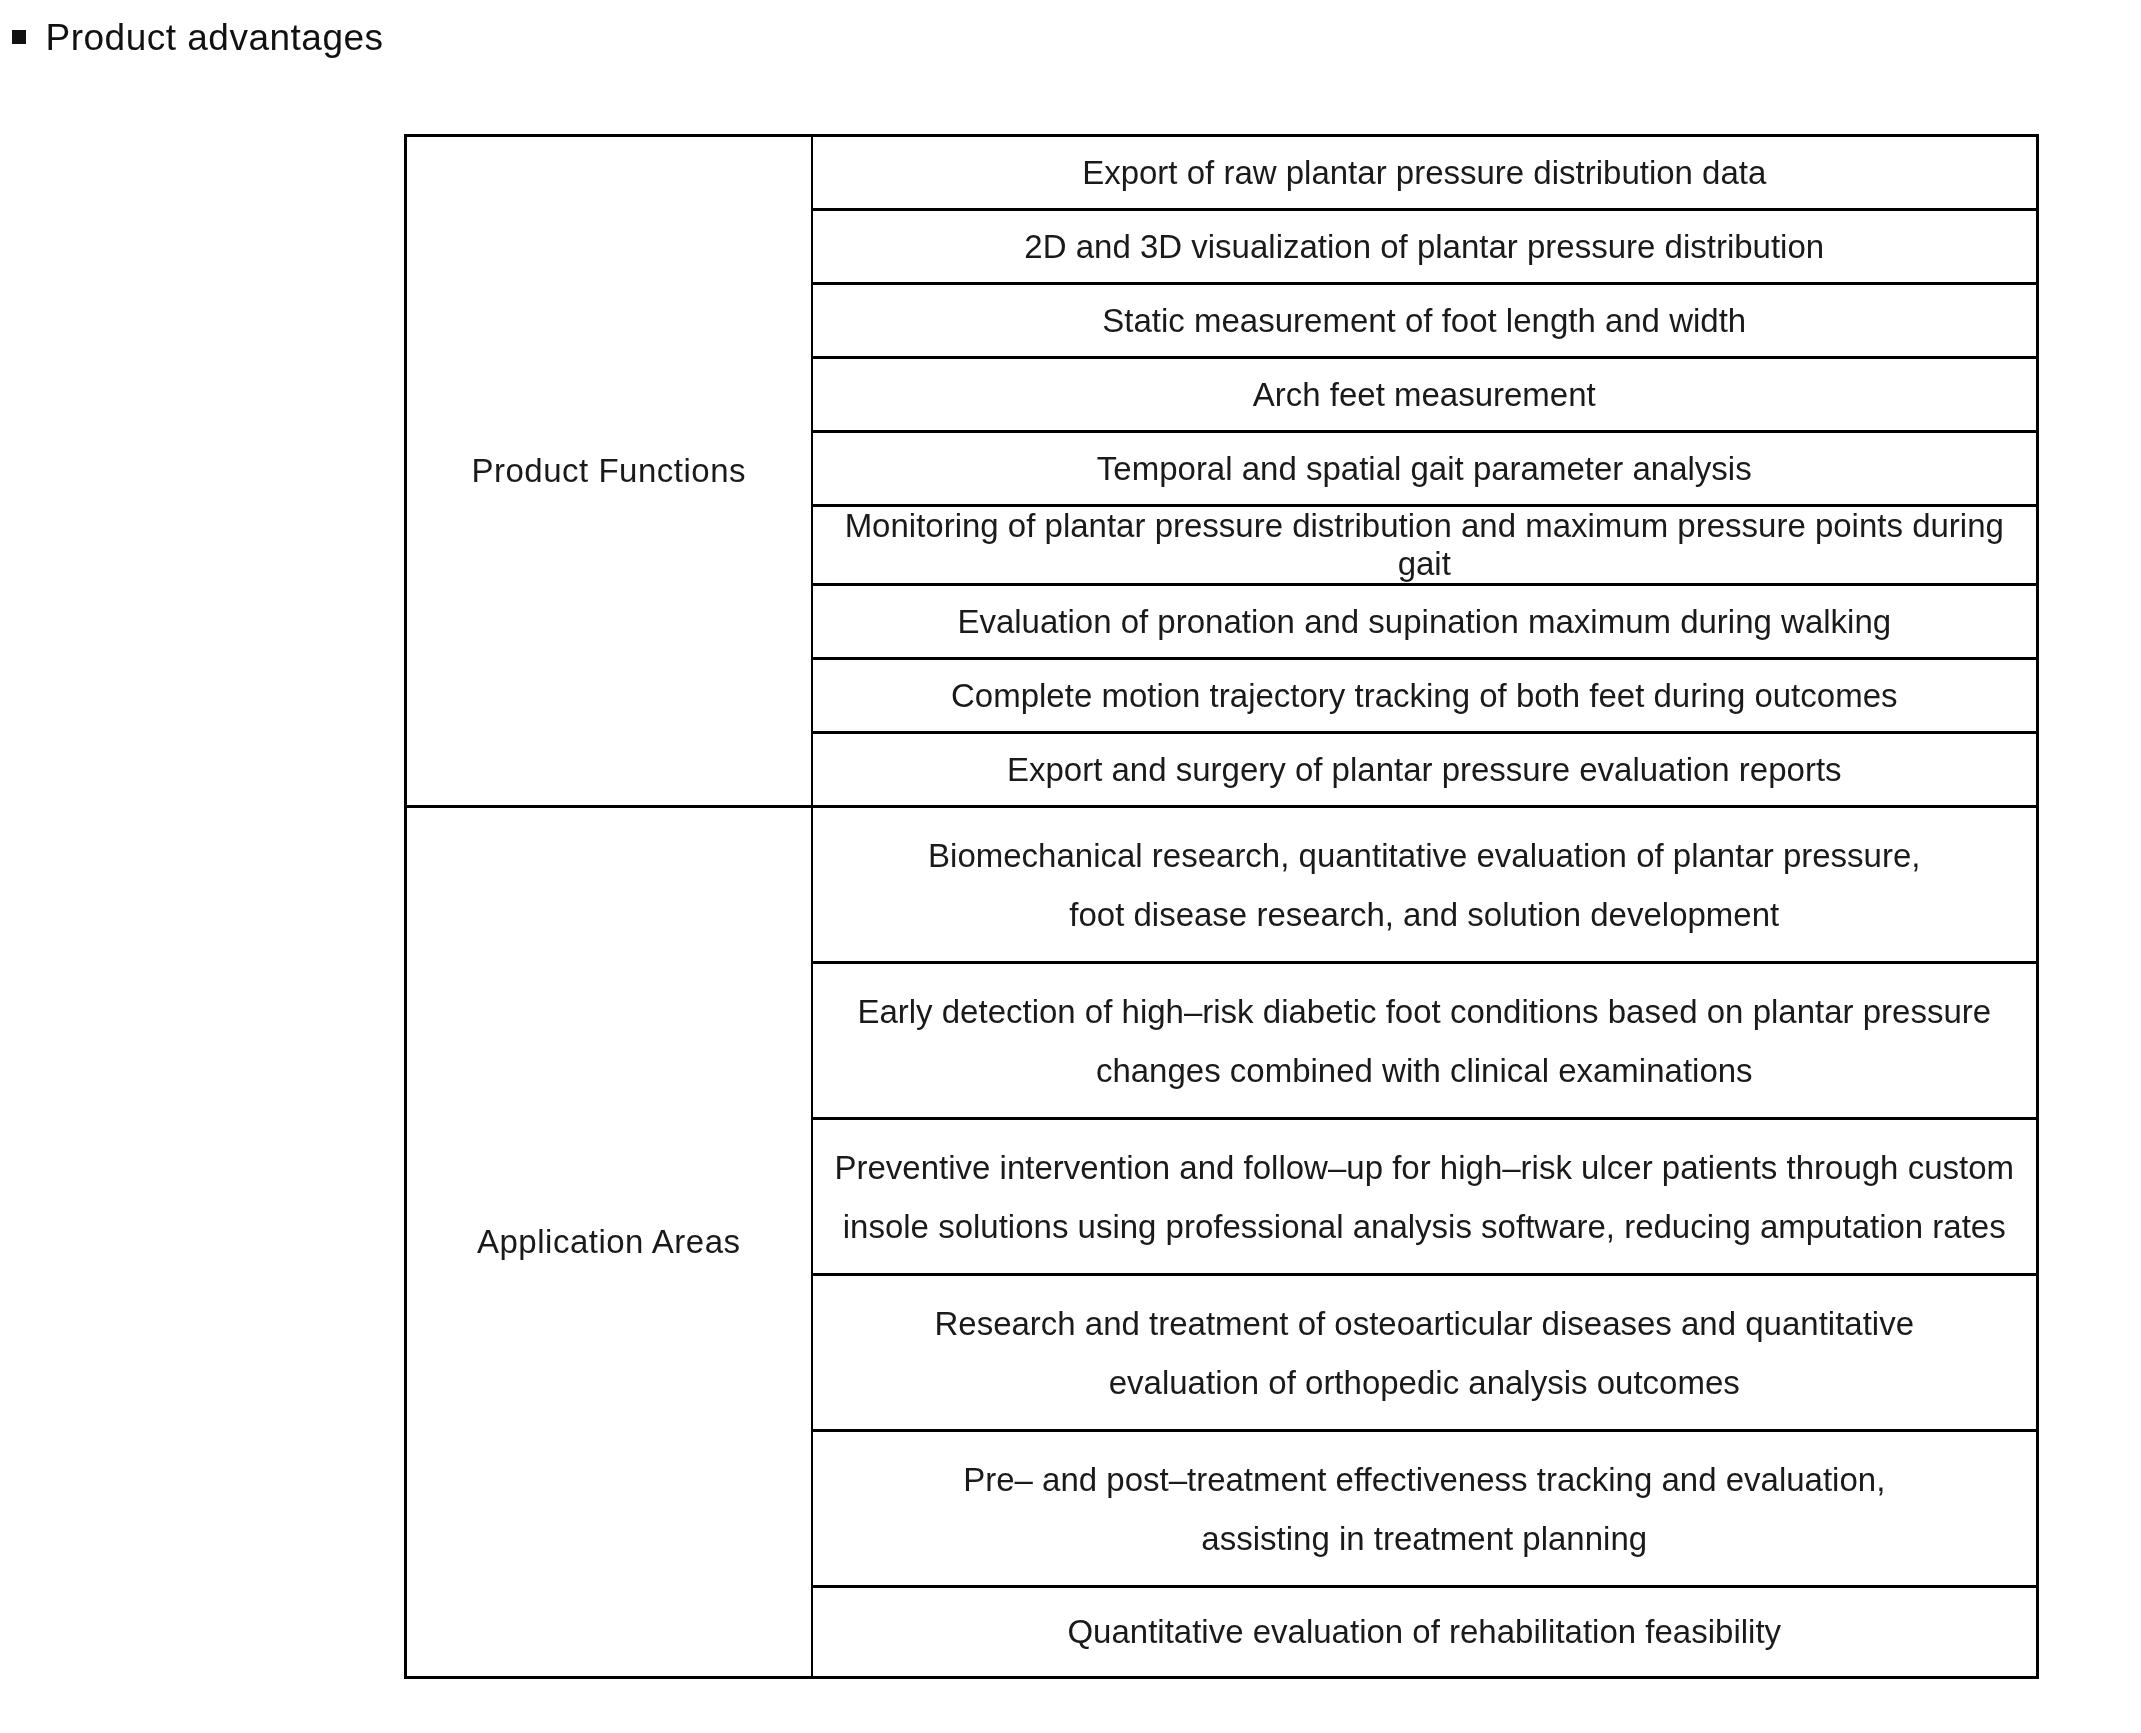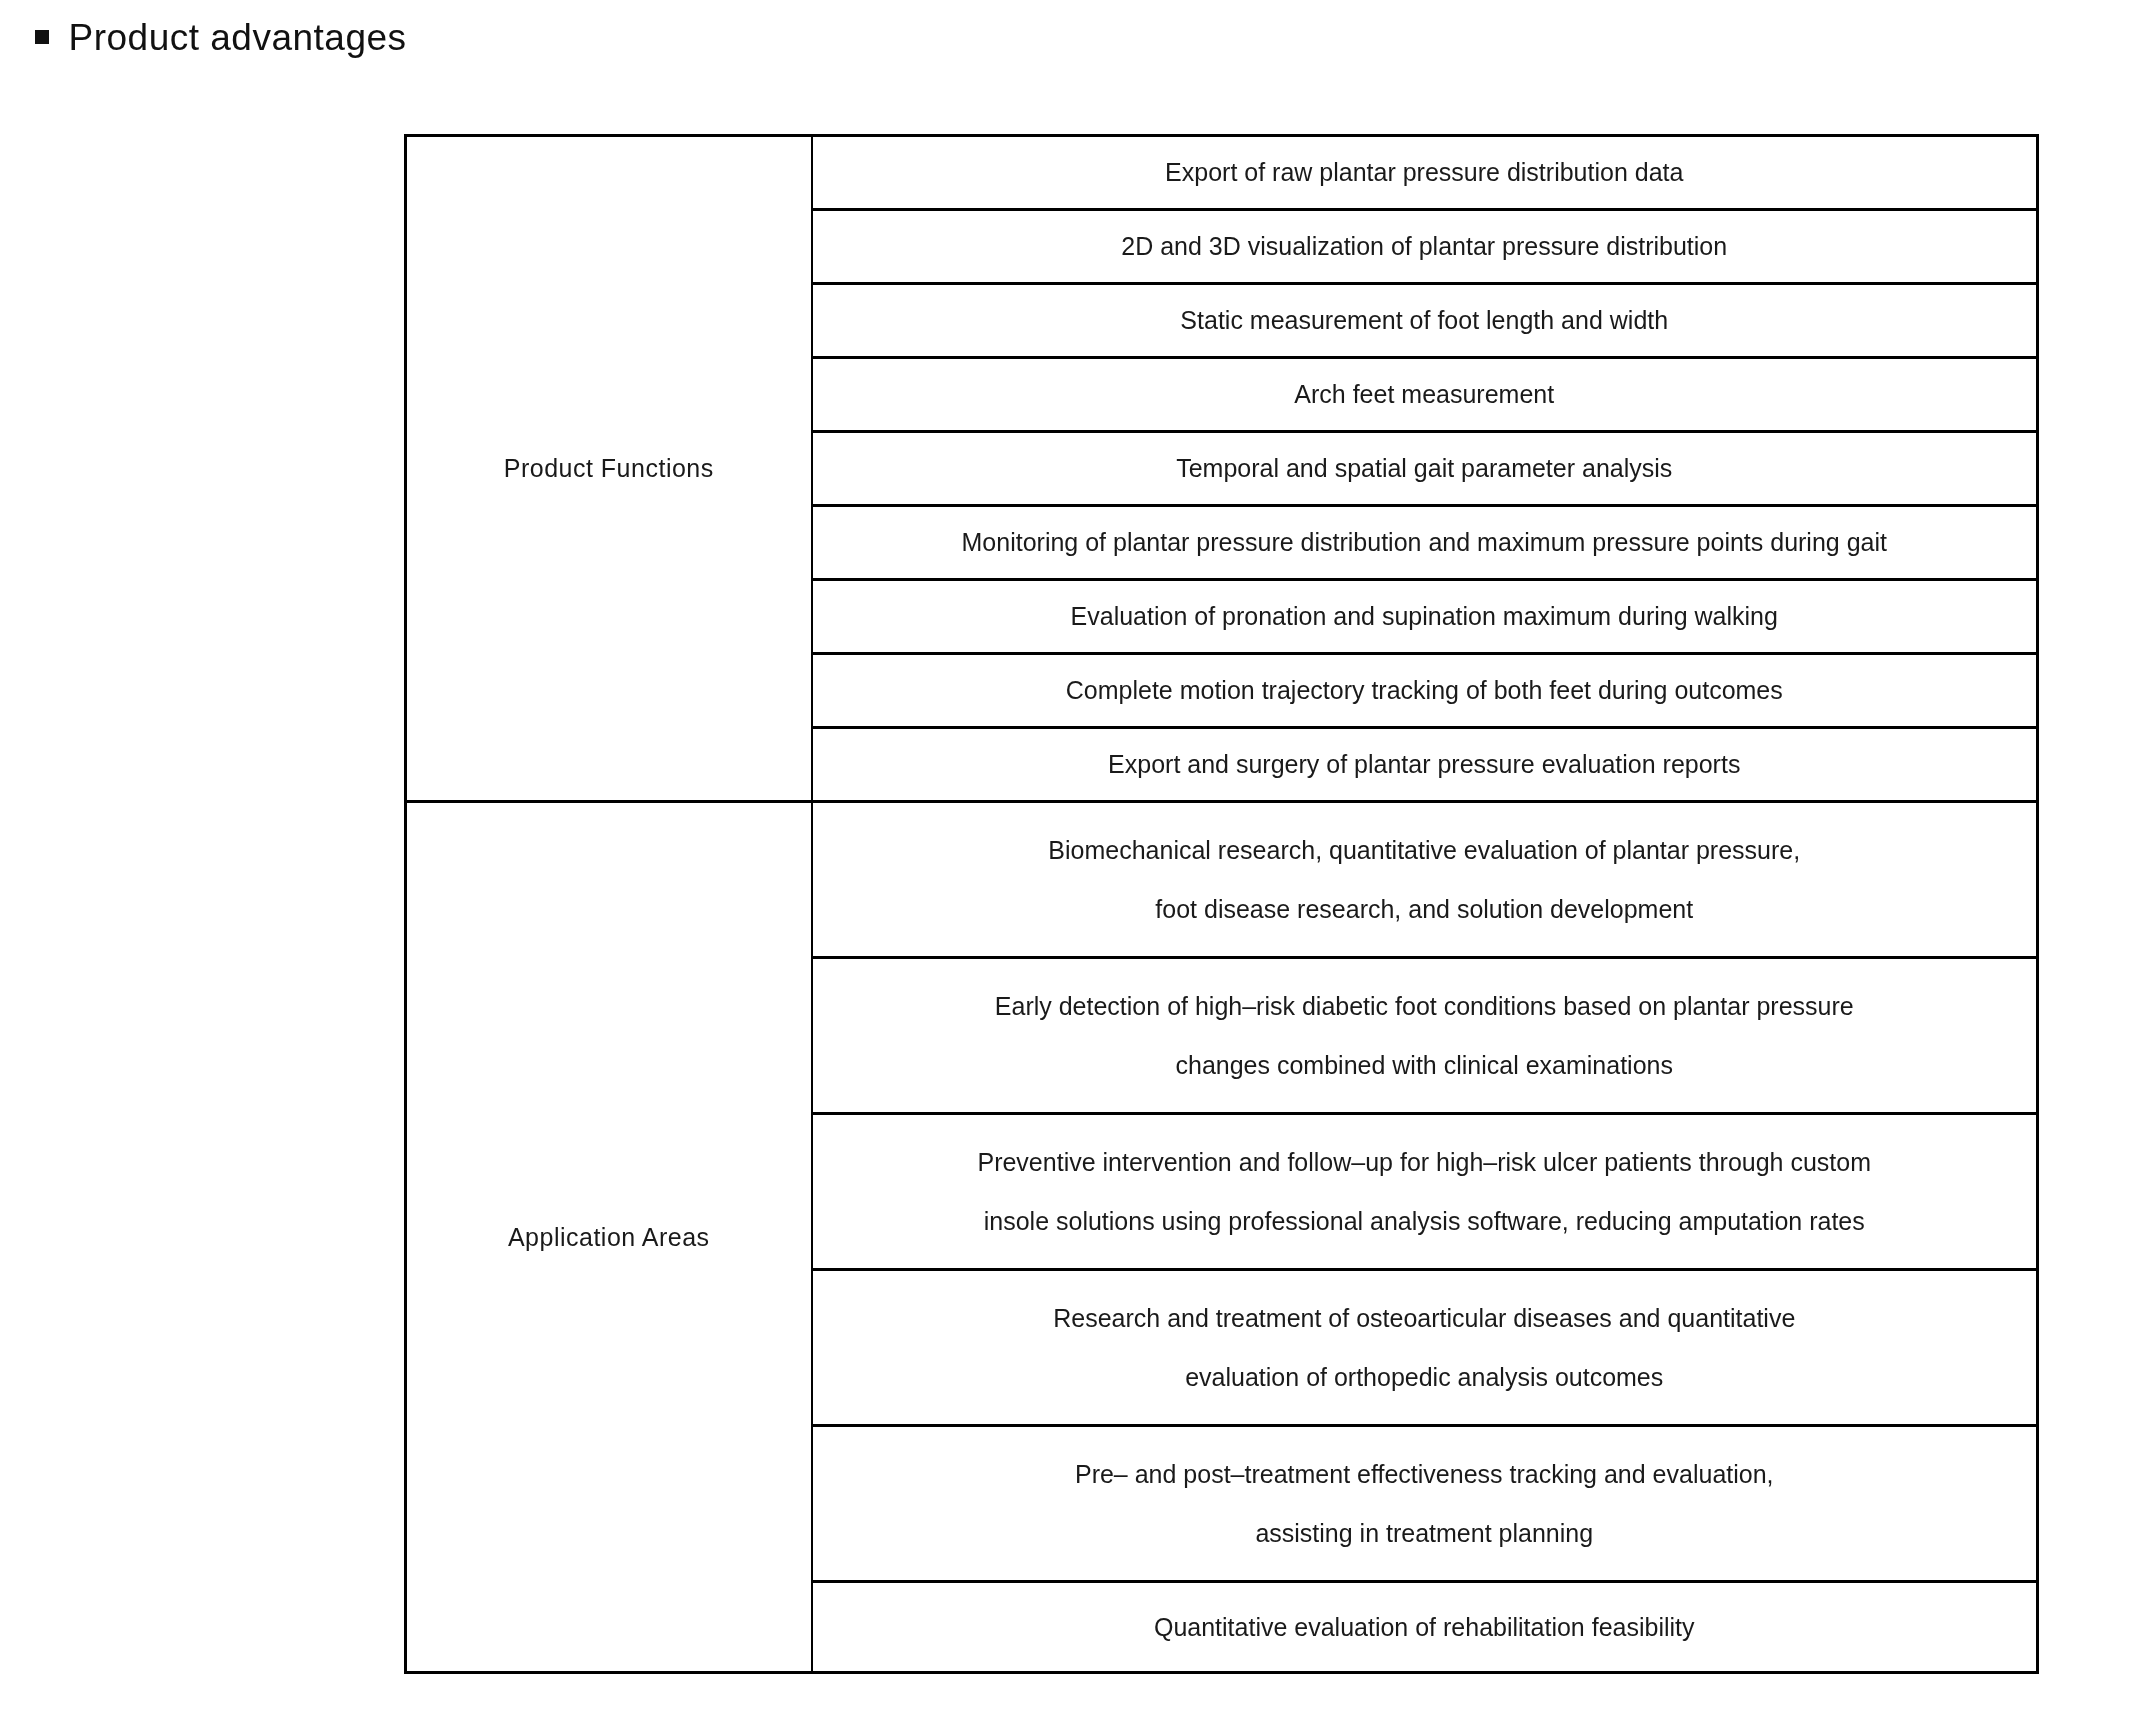--- a/index.html
+++ b/index.html
@@ -11,21 +11,21 @@
   }
   .page {
     position: relative;
     width: 2142px;
     height: 1734px;
     background: #ffffff;
     overflow: hidden;
   }
   .title-row {
     position: absolute;
-    left: 35px;
+    left: 12px;
     top: 11.8px;
     display: flex;
     align-items: center;
     font-size: 37px;
     line-height: 51px;
     color: #111111;
     letter-spacing: 0.5px;
   }
   .bullet {
     display: inline-block;
@@ -43,21 +43,21 @@
     table-layout: fixed;
     border: 3.9px solid #000000;
   }
   table.adv-table td {
     border-top: 3px solid #000000;
     border-bottom: 3px solid #000000;
     border-left: 2px solid #000000;
     border-right: 2px solid #000000;
     text-align: center;
     vertical-align: middle;
-    font-size: 25px;
+    font-size: 33px;
     color: #1a1a1a;
     padding: 0 5.9px;
     background: #ffffff;
   }
   td.shaded { background: #ececec; }
   td.label-cell {
     font-weight: normal;
     letter-spacing: 0.5px;
     font-size: 27.6px;
   }

